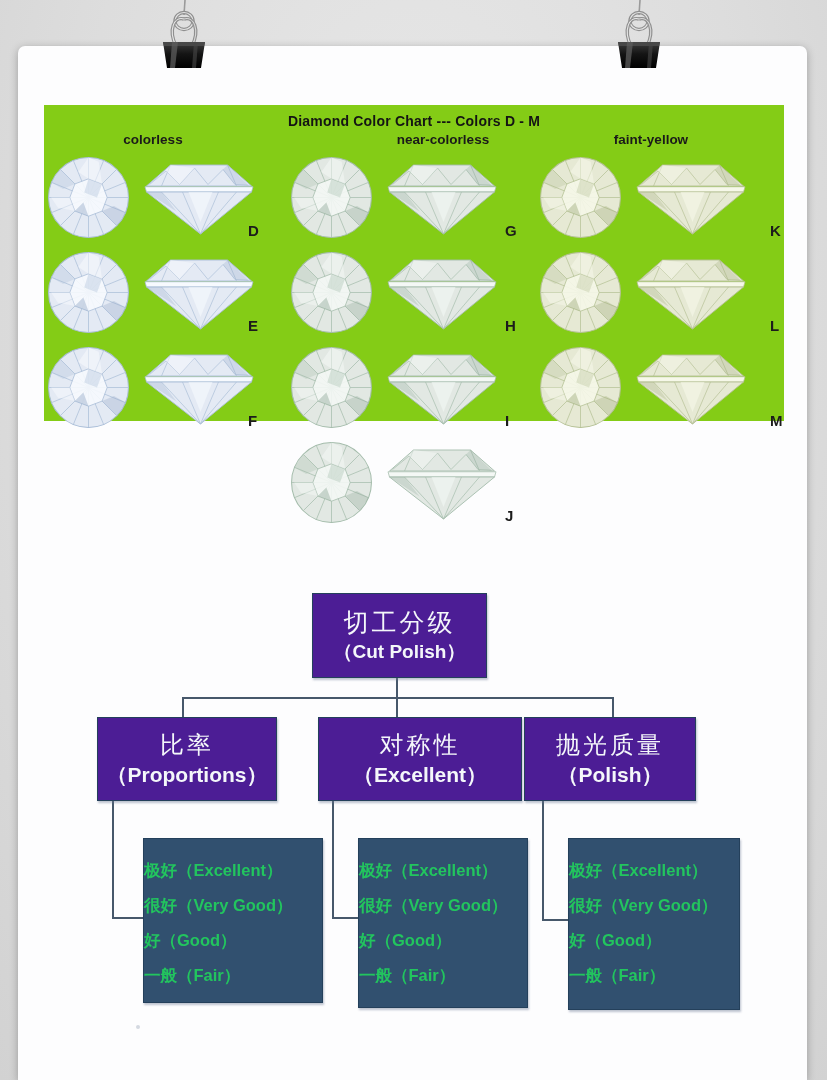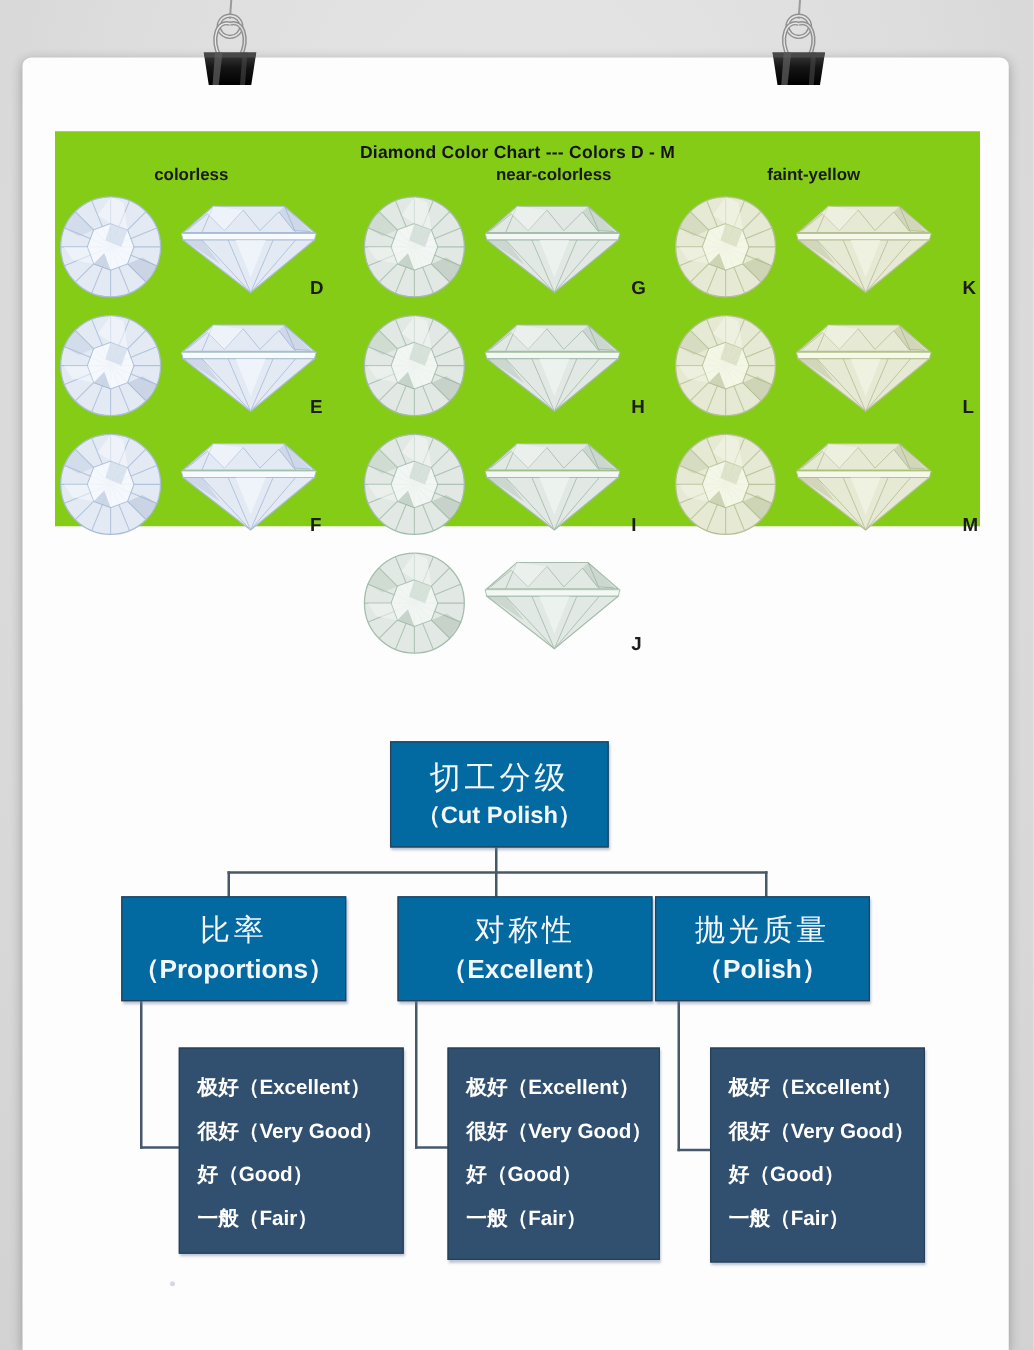--- a/index.html
+++ b/index.html
@@ -53,38 +53,38 @@
   .colB .dia-letter{left:216px;}
   .colC .dia-letter{left:232px;}
 
   
   .tint-colorless{--base:#e4eaf4;--fct:#a9bdd7;--hl:#f7fafe;--deep:#8da3c2;}
   .tint-near{--base:#e2e8e3;--fct:#a4bcab;--hl:#f4f8f5;--deep:#87a392;}
   .tint-faint{--base:#e6e9d4;--fct:#b4c094;--hl:#f6f8e9;--deep:#97a571;}
 
   
   .fc-box{
-    position:absolute;background:#0369a1;border:1px solid #24405b;
+    position:absolute;background:#4c1d95;border:1px solid #24405b;
     box-shadow:1px 2px 2px rgba(110,125,150,.45);
     display:flex;flex-direction:column;align-items:center;justify-content:center;
     color:#fff;box-sizing:border-box;
   }
   .fc-zh{font-size:25px;letter-spacing:3px;line-height:1.35;color:#f4f7fa;}
   .fc-en{font-size:19px;font-weight:bold;color:#f4f7fa;}
   .fc-box.root{left:312px;top:593px;width:175px;height:85px;}
   .fc-box.b1{left:97px;top:717px;width:180px;height:84px;}
   .fc-box.b2{left:318px;top:717px;width:204px;height:84px;}
   .fc-box.b3{left:524px;top:717px;width:172px;height:84px;}
   .fc-box.branch .fc-zh{font-size:24px;}
   .fc-box.branch .fc-en{font-size:21px;}
 
   .grade-box{
     position:absolute;background:#31506f;border:1px solid #24405b;
     box-shadow:1px 2px 2px rgba(110,125,150,.45);
-    box-sizing:border-box;padding:14px 0 0 14px;color:#ffffff;
+    box-sizing:border-box;padding:14px 0 0 0;color:#22c55e;
   }
   .grade-box.g1{left:143px;top:838px;width:180px;height:165px;}
   .grade-box.g2{left:358px;top:838px;width:170px;height:170px;}
   .grade-box.g3{left:568px;top:838px;width:172px;height:172px;}
   .grade-line{display:block;font-size:16.5px;font-weight:600;line-height:35px;white-space:nowrap;}
 
   .conn{position:absolute;background:#47586b;}
 
   .faint-dot{position:absolute;left:136px;top:1025px;width:4px;height:4px;border-radius:50%;background:#d4d9e1;}
 </style>

